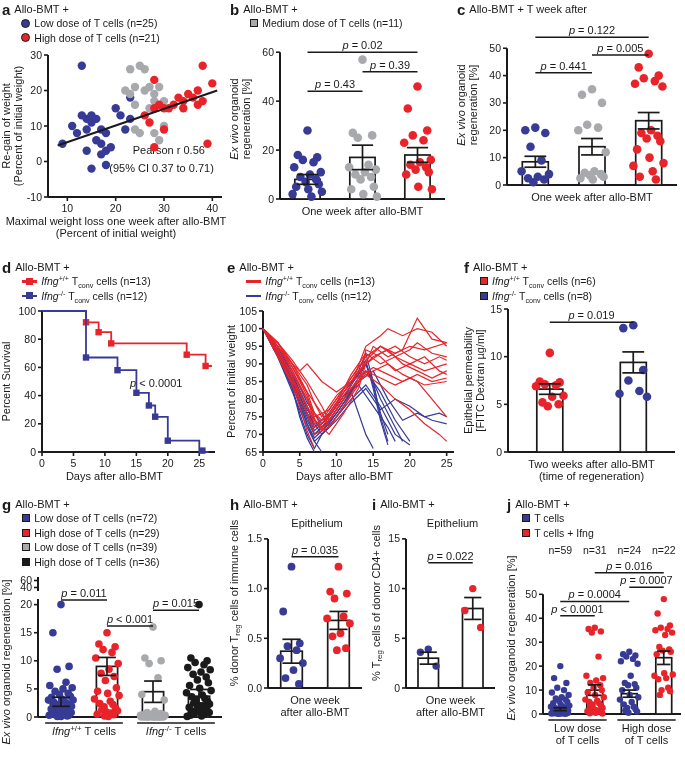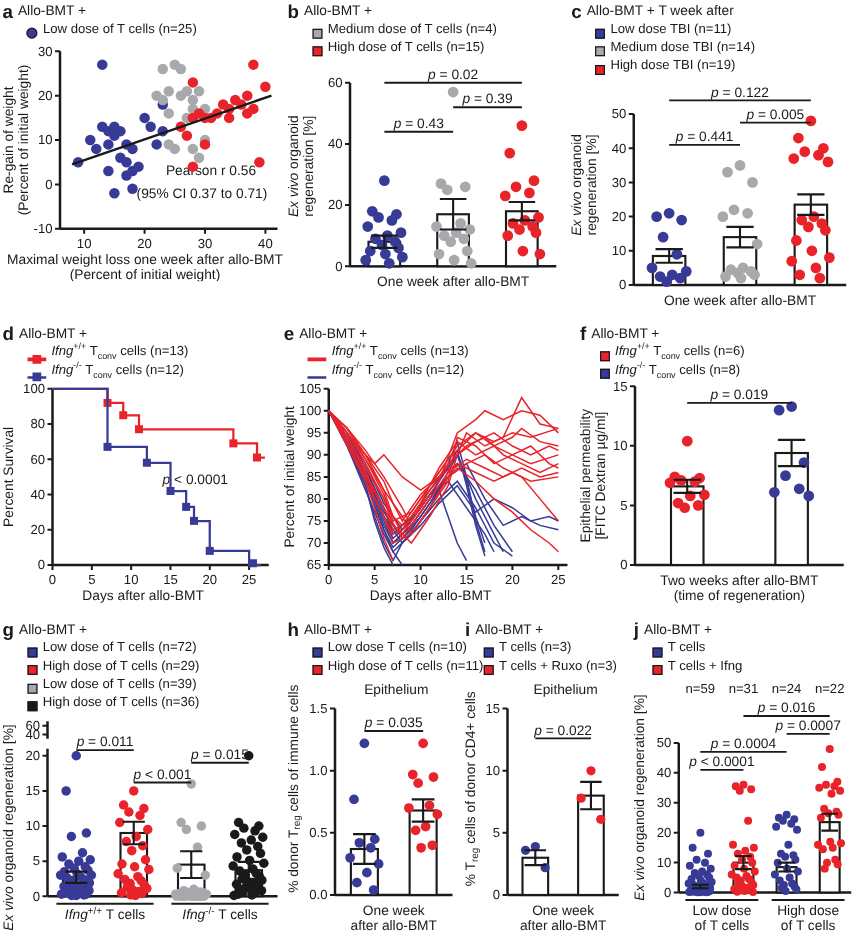--- a/index.html
+++ b/index.html
@@ -2,21 +2,21 @@
 <html><head>
 <meta charset="utf-8">
 <style>
   html,body{margin:0;padding:0;background:#fff;}
   #fig{position:relative;width:685px;height:759px;background:#fff;font-family:"Liberation Sans",sans-serif;color:#1a1a1a;}
   .panel{position:absolute;}
   .phead{display:flex;align-items:flex-start;padding:2px 0 0 2px;}
   .plet{font-weight:700;font-size:15px;line-height:15px;padding:0 4px 0 0;}
   .ptitle{font-size:11px;line-height:14px;white-space:nowrap;}
   .legend{margin-left:7px;}
-  .litem{display:flex;align-items:flex-end;gap:4px;font-size:10.5px;line-height:14.5px;white-space:nowrap;}
+  .litem{display:flex;align-items:center;gap:4px;font-size:10.5px;line-height:14.5px;white-space:nowrap;}
   .sw{display:inline-block;flex:none;width:8px;height:8px;border:1.2px solid #1a1a1a;box-sizing:border-box;}
   .sw.circ{border-radius:50%;width:9px;height:9px;}
   .sw.line{width:15px;height:2.5px;border:none;}
   .sw.lsq{width:15px;height:2.5px;border:none;position:relative;}
   .sw.lsq::after{content:"";position:absolute;left:4px;top:-2.2px;width:7px;height:7px;background:inherit;}
   sup,sub{font-size:68%;line-height:0;}
   i{font-style:italic;}
   svg.chart{display:block;}
   svg text{font-family:"Liberation Sans",sans-serif;}
 </style>
@@ -27,20 +27,24 @@
 
   <div class="panel" style="left:0;top:0;width:228px;height:258px;">
     <div class="phead">
       <span class="plet">a</span>
       <div class="pbody">
         <div class="ptitle">Allo-BMT +</div>
         <div class="legend">
           <div class="litem">
               <span class="sw circ" style="background: rgb(55, 59, 150);"></span>
               <span>Low dose of T cells (n=25)</span>
+            </div>
+          <div class="litem">
+              <span class="sw circ" style="background: rgb(232, 35, 42);"></span>
+              <span>High dose of T cells (n=21)</span>
             </div>
         </div>
       </div>
     </div>
     <svg class="chart" width="228" height="194">
         <line x1="48" y1="152" x2="48" y2="10" stroke="#1a1a1a" stroke-width="2"></line>
         <line x1="48" y1="152" x2="222" y2="152" stroke="#1a1a1a" stroke-width="2"></line>
         <line x1="44" y1="152" x2="48" y2="152" stroke="#1a1a1a" stroke-width="1.6"></line>
         <text x="42" y="155.5" text-anchor="end" font-size="10.5" fill="#1a1a1a"><tspan>-10</tspan></text>
         <line x1="44" y1="116.5" x2="48" y2="116.5" stroke="#1a1a1a" stroke-width="1.6"></line>
@@ -135,25 +139,21 @@
   </div>
 
   <div class="panel" style="left:228px;top:0;width:227px;height:258px;">
     <div class="phead">
       <span class="plet">b</span>
       <div class="pbody">
         <div class="ptitle">Allo-BMT +</div>
         <div class="legend">
           <div class="litem">
               <span class="sw" style="background: rgb(167, 169, 172);"></span>
-              <span>Medium dose of T cells (n=4)</span>
-            </div>
-          <div class="litem">
-              <span class="sw" style="background: rgb(232, 35, 42);"></span>
-              <span>High dose of T cells (n=15)</span>
+              <span>Medium dose of T cells (n=11)</span>
             </div>
         </div>
       </div>
     </div>
     <svg class="chart" width="227" height="194">
         <line x1="52" y1="168" x2="52" y2="21.211009174311926" stroke="#1a1a1a" stroke-width="2"></line>
         <line x1="48" y1="168" x2="52" y2="168" stroke="#1a1a1a" stroke-width="1.6"></line>
         <text x="46" y="171.5" text-anchor="end" font-size="10.5" fill="#1a1a1a"><tspan>0</tspan></text>
         <line x1="48" y1="119.07033639143731" x2="52" y2="119.07033639143731" stroke="#1a1a1a" stroke-width="1.6"></line>
         <text x="46" y="122.57033639143731" text-anchor="end" font-size="10.5" fill="#1a1a1a"><tspan>20</tspan></text>
@@ -231,34 +231,20 @@
         <text x="10" y="88" text-anchor="middle" font-size="11" fill="#1a1a1a" transform="rotate(-90 10 88)"><tspan font-style="italic">Ex vivo</tspan><tspan> organoid</tspan></text>
         <text x="22" y="88" text-anchor="middle" font-size="11" fill="#1a1a1a" transform="rotate(-90 22 88)"><tspan>regeneration [%]</tspan></text>
       </svg>
   </div>
 
   <div class="panel" style="left:455px;top:0;width:230px;height:258px;">
     <div class="phead">
       <span class="plet">c</span>
       <div class="pbody">
         <div class="ptitle">Allo-BMT + T week after</div>
-        <div class="legend">
-          <div class="litem">
-              <span class="sw" style="background: rgb(55, 59, 150);"></span>
-              <span>Low dose TBI (n=11)</span>
-            </div>
-          <div class="litem">
-              <span class="sw" style="background: rgb(167, 169, 172);"></span>
-              <span>Medium dose TBI (n=14)</span>
-            </div>
-          <div class="litem">
-              <span class="sw" style="background: rgb(232, 35, 42);"></span>
-              <span>High dose TBI (n=19)</span>
-            </div>
-        </div>
       </div>
     </div>
     <svg class="chart" width="230" height="194">
         <line x1="52" y1="168" x2="52" y2="31.24786324786325" stroke="#1a1a1a" stroke-width="2"></line>
         <line x1="48" y1="168" x2="52" y2="168" stroke="#1a1a1a" stroke-width="1.6"></line>
         <text x="46" y="171.5" text-anchor="end" font-size="10.5" fill="#1a1a1a"><tspan>0</tspan></text>
         <line x1="48" y1="140.64957264957263" x2="52" y2="140.64957264957263" stroke="#1a1a1a" stroke-width="1.6"></line>
         <text x="46" y="144.14957264957263" text-anchor="end" font-size="10.5" fill="#1a1a1a"><tspan>10</tspan></text>
         <line x1="48" y1="113.2991452991453" x2="52" y2="113.2991452991453" stroke="#1a1a1a" stroke-width="1.6"></line>
         <text x="46" y="116.7991452991453" text-anchor="end" font-size="10.5" fill="#1a1a1a"><tspan>20</tspan></text>
@@ -760,30 +746,20 @@
         <text x="176" y="166" text-anchor="middle" font-size="11" fill="#1a1a1a"><tspan font-style="italic">Ifng</tspan><tspan font-size="7.92" dy="-3.52">-/-</tspan><tspan dy="3.52"> T cells</tspan></text>
         <text x="10" y="93" text-anchor="middle" font-size="11" fill="#1a1a1a" transform="rotate(-90 10 93)"><tspan font-style="italic">Ex vivo</tspan><tspan> organoid regeneration [%]</tspan></text>
       </svg>
   </div>
 
   <div class="panel" style="left:228px;top:495px;width:142px;height:264px;">
     <div class="phead">
       <span class="plet">h</span>
       <div class="pbody">
         <div class="ptitle">Allo-BMT +</div>
-        <div class="legend">
-          <div class="litem">
-              <span class="sw" style="background: rgb(55, 59, 150);"></span>
-              <span>Low dose T cells (n=10)</span>
-            </div>
-          <div class="litem">
-              <span class="sw" style="background: rgb(232, 35, 42);"></span>
-              <span>High dose of T cells (n=11)</span>
-            </div>
-        </div>
       </div>
     </div>
     <svg class="chart" width="142" height="212">
         <line x1="40" y1="176" x2="40" y2="26.877192982456137" stroke="#1a1a1a" stroke-width="2"></line>
         <line x1="36" y1="176" x2="40" y2="176" stroke="#1a1a1a" stroke-width="1.6"></line>
         <text x="34" y="179.5" text-anchor="end" font-size="10.5" fill="#1a1a1a"><tspan>0.0</tspan></text>
         <line x1="36" y1="126.29239766081872" x2="40" y2="126.29239766081872" stroke="#1a1a1a" stroke-width="1.6"></line>
         <text x="34" y="129.79239766081872" text-anchor="end" font-size="10.5" fill="#1a1a1a"><tspan>0.5</tspan></text>
         <line x1="36" y1="76.58479532163743" x2="40" y2="76.58479532163743" stroke="#1a1a1a" stroke-width="1.6"></line>
         <text x="34" y="80.08479532163743" text-anchor="end" font-size="10.5" fill="#1a1a1a"><tspan>1.0</tspan></text>
@@ -826,30 +802,20 @@
         <text x="87" y="204" text-anchor="middle" font-size="11" fill="#1a1a1a"><tspan>after allo-BMT</tspan></text>
         <text x="10" y="91" text-anchor="middle" font-size="11" fill="#1a1a1a" transform="rotate(-90 10 91)"><tspan>% donor T</tspan><tspan font-size="7.92" dy="2.20">reg</tspan><tspan dy="-2.20"> cells of immune cells</tspan></text>
       </svg>
   </div>
 
   <div class="panel" style="left:370px;top:495px;width:135px;height:264px;">
     <div class="phead">
       <span class="plet">i</span>
       <div class="pbody">
         <div class="ptitle">Allo-BMT +</div>
-        <div class="legend">
-          <div class="litem">
-              <span class="sw" style="background: rgb(55, 59, 150);"></span>
-              <span>T cells (n=3)</span>
-            </div>
-          <div class="litem">
-              <span class="sw" style="background: rgb(232, 35, 42);"></span>
-              <span>T cells + Ruxo (n=3)</span>
-            </div>
-        </div>
       </div>
     </div>
     <svg class="chart" width="135" height="212">
         <line x1="36" y1="176" x2="36" y2="26.877192982456137" stroke="#1a1a1a" stroke-width="2"></line>
         <line x1="32" y1="176" x2="36" y2="176" stroke="#1a1a1a" stroke-width="1.6"></line>
         <text x="30" y="179.5" text-anchor="end" font-size="10.5" fill="#1a1a1a"><tspan>0</tspan></text>
         <line x1="32" y1="126.29239766081872" x2="36" y2="126.29239766081872" stroke="#1a1a1a" stroke-width="1.6"></line>
         <text x="30" y="129.79239766081872" text-anchor="end" font-size="10.5" fill="#1a1a1a"><tspan>5</tspan></text>
         <line x1="32" y1="76.58479532163743" x2="36" y2="76.58479532163743" stroke="#1a1a1a" stroke-width="1.6"></line>
         <text x="30" y="80.08479532163743" text-anchor="end" font-size="10.5" fill="#1a1a1a"><tspan>10</tspan></text>

